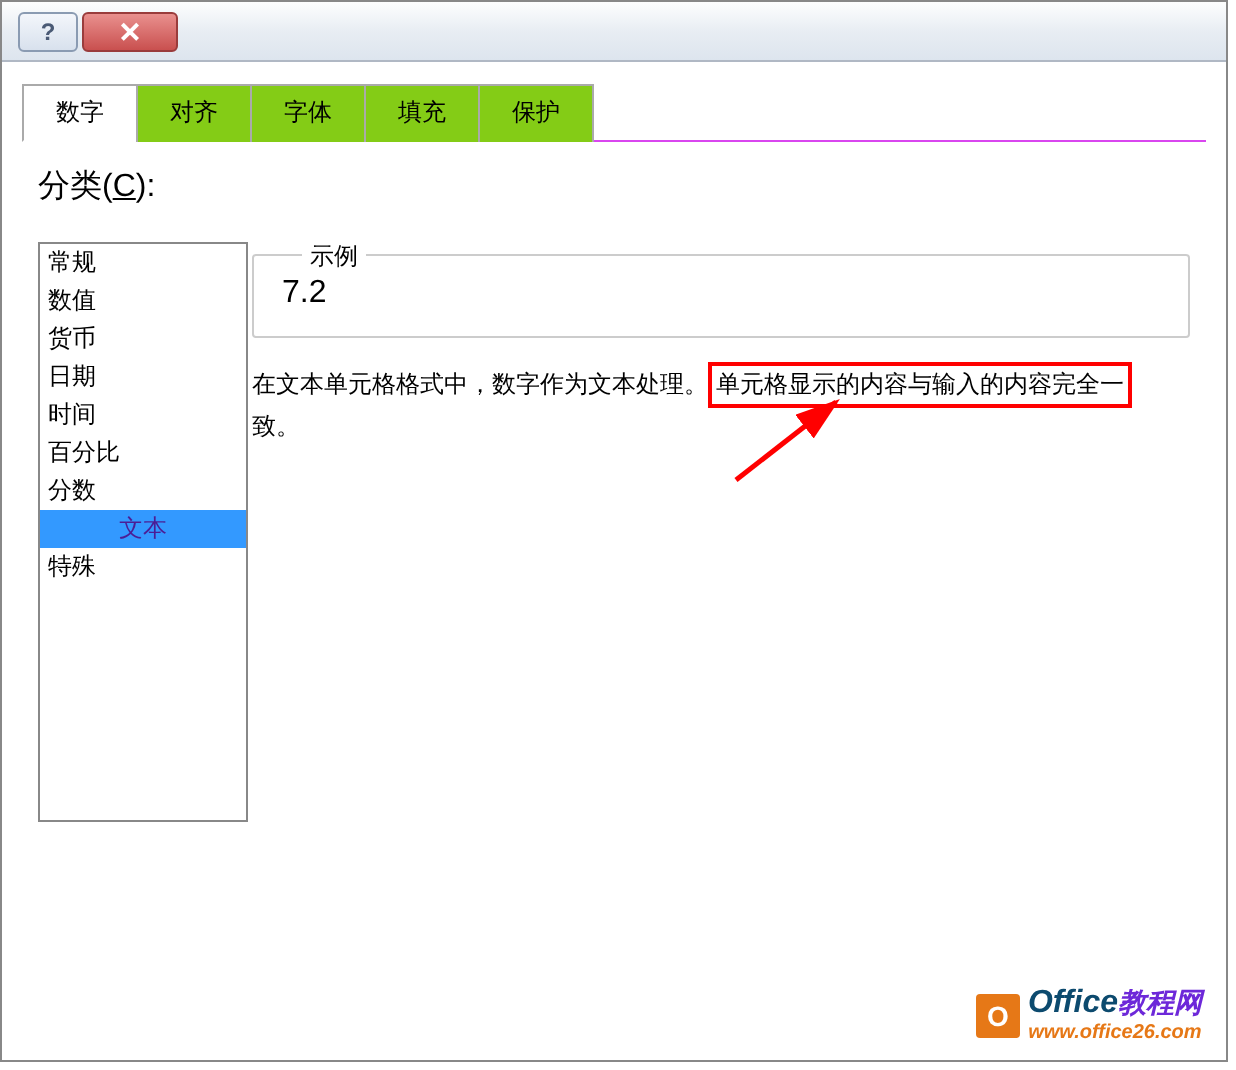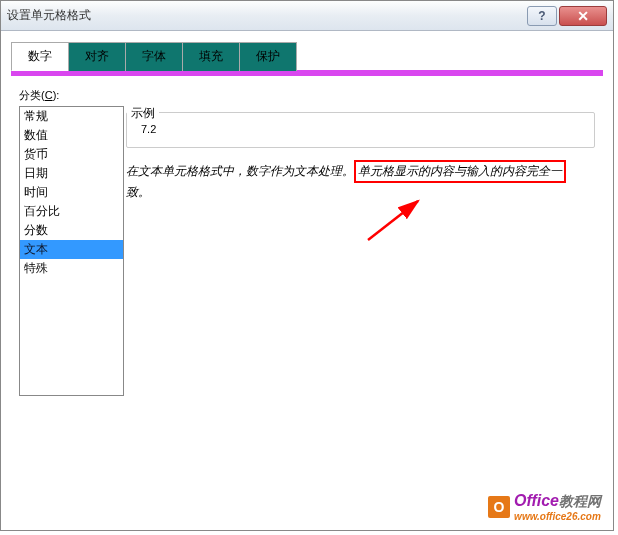--- a/index.html
+++ b/index.html
@@ -19,72 +19,71 @@
       border-radius: 3px; margin-left: 2px;
     }
     .titlebar-btn.close {
       width: 48px; background: linear-gradient(#e9908e,#c9504f);
       border-color: #9a3c3c; color: #fff; font-weight: bold; font-size: 14px;
     }
     .titlebar-btn.help { color: #4a5a75; font-weight: bold; }
 
     .content { padding: 10px 10px 0 10px; height: calc(100% - 30px); background: #fff; position: relative; }
     
-    .tabs { display: flex; border-bottom: 6px solid #d946ef; }
+    .tabs { display: flex; border-bottom: 1px solid #d946ef; }
     .tab {
       padding: 5px 16px; font-size: 12px; border: 1px solid #aaa; border-bottom: none;
-      background: #0f766e; margin-right: -1px; position: relative; top: 1px; cursor: default;
+      background: #84cc16; margin-right: -1px; position: relative; top: 1px; cursor: default;
     }
     .tab.active { background: #fff; border-bottom: 1px solid #fff; }
     
     .tab-panel { padding: 12px 8px 8px 8px; height: calc(100% - 28px); }
     
-    .category-label { font-size: 11px; display: block; margin-bottom: 3px; }
+    .category-label { font-size: 16px; display: block; margin-bottom: 17px; }
     .category-label u { text-decoration: underline; }
     
     .panel-body { display: flex; gap: 2px; height: calc(100% - 18px); }
     
     .listbox {
       width: 105px; height: 290px; border: 1px solid #888; background: #fff;
       overflow: auto; font-size: 12px;
     }
     .listbox-item { padding: 1px 4px; cursor: default; }
-    .listbox-item.selected { background: #3399ff; color: #0f172a; }
+    .listbox-item.selected { background: #3399ff; color: #4c1d95; text-align: center; }
     
     .right-pane { flex: 1; font-size: 12px; }
     
     .sample-group { border: 1px solid #ccc; border-radius: 2px; padding: 10px 10px 12px 10px; position: relative; margin-top: 6px; }
-    .sample-legend { position: absolute; top: -8px; left: 0; background: #fff; padding: 0 4px; font-size: 12px; }
-    .sample-value { font-size: 11px; padding-left: 4px; }
+    .sample-legend { position: absolute; top: -8px; left: 24px; background: #fff; padding: 0 4px; font-size: 12px; }
+    .sample-value { font-size: 16px; padding-left: 4px; }
     
-    .description { margin-top: 12px; font-size: 12px; line-height: 1.6; font-style: italic; }
+    .description { margin-top: 12px; font-size: 12px; line-height: 1.6; }
     .highlighted { border: 2px solid #ff0000; padding: 0 2px; display: inline-block; }
     
     .arrow-annotation {
       position: absolute; left: 362px; top: 164px; pointer-events: none;
     }
     
     .watermark {
       position: absolute; right: 12px; bottom: 8px; font-size: 16px; font-weight: bold;
       font-style: italic; display: flex; align-items: center; gap: 4px;
     }
     .watermark .o-icon {
       width: 22px; height: 22px; background: #e67817; color: #fff; display: flex;
       align-items: center; justify-content: center; font-size: 14px; font-weight: bold;
       border-radius: 2px; font-style: normal;
     }
-    .watermark .wm-text { color: #a21caf; text-align: right; }
+    .watermark .wm-text { color: #0c4a6e; text-align: right; }
     .watermark .wm-sub { font-size: 10px; color: #e67817; text-align: center; }
   </style>
 </head>
 <body>
 
 <div class="window">
   <div class="titlebar">
-    <span class="titlebar-title">设置单元格格式</span>
     <div class="titlebar-buttons">
       <div class="titlebar-btn help">?</div>
       <div class="titlebar-btn close">✕</div>
     </div>
   </div>
 
   <div class="content">
     <div class="tabs">
       <div class="tab active">数字</div>
       <div class="tab">对齐</div>
@@ -128,18 +127,18 @@
         <marker id="ah" markerWidth="10" markerHeight="10" refX="8" refY="3" orient="auto">
           <path d="M0,0 L9,3 L0,6 Z" fill="#ff0000"></path>
         </marker>
       </defs>
       <line x1="5" y1="45" x2="55" y2="6" stroke="#ff0000" stroke-width="2.5" marker-end="url(#ah)"></line>
     </svg>
 
     <div class="watermark">
       <div class="o-icon">O</div>
       <div>
-        <span class="wm-text">Office</span><span style="color:#737373;font-size:14px;">教程网</span>
+        <span class="wm-text">Office</span><span style="color:#6d28d9;font-size:14px;">教程网</span>
         <div class="wm-sub">www.office26.com</div>
       </div>
     </div>
   </div>
 </div>
 
 </body></html>

